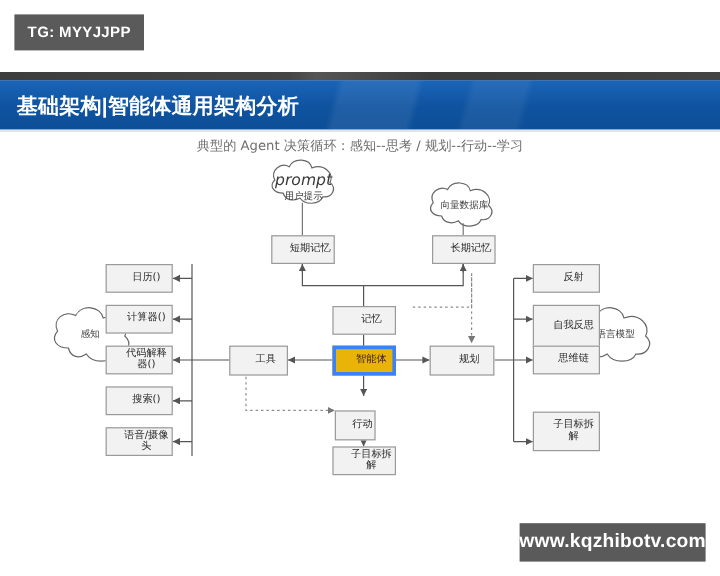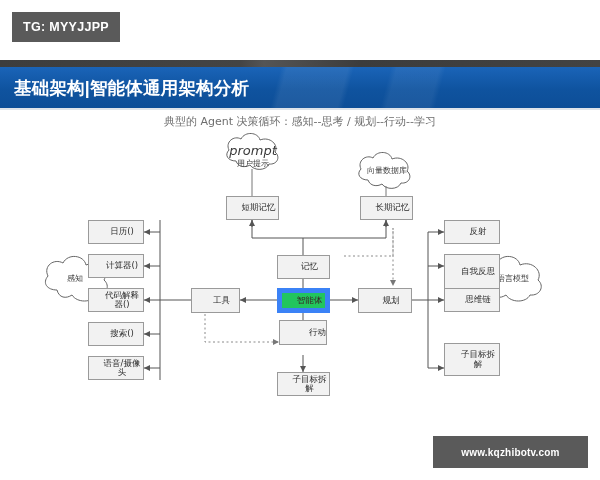--- a/index.html
+++ b/index.html
@@ -79,39 +79,39 @@
     display:flex;align-items:center;justify-content:center;
     font-size:8.5px;color:#2b2b2b;
     background:#f2f2f2;
     border:1px solid #9a9a9a;
     text-align:center;
     line-height:1.1;
     font-family:"DejaVu Sans","Liberation Sans",sans-serif;
     padding-left:12px;
   }
   .node.agent{
-    background:#22c55e;border:5px solid #3b82f6;color:#3a2325;
+    background:#eab308;border:3px solid #3b82f6;color:#3a2325;
   }
   .cloud-label{
     position:absolute;
     display:flex;align-items:center;justify-content:center;
     flex-direction:column;
     font-size:8px;color:#3a3a3a;text-align:center;line-height:1.25;
     font-family:"DejaVu Sans","Liberation Sans",sans-serif;
     pointer-events:none;
   }
   .cloud-label .en{font-style:italic;font-size:13px;}
 
   
   #site-url{
     position:absolute;right:12px;bottom:12px;
     width:155px;height:32px;
     background:#5a5a5a;
     display:flex;align-items:center;justify-content:center;
-    color:#ffffff;font-size:10px;font-weight:bold;letter-spacing:.2px;
+    color:#ffffff;font-size:16px;font-weight:bold;letter-spacing:.2px;
   }
 </style>
 </head>
 <body>
 
 <div class="page">
 
   <div id="tg-badge">
     <span>TG: MYYJJPP</span>
   </div>
@@ -239,21 +239,21 @@
 
     <div class="node" style="left:191px;top:160px;width:49px;height:25px;">
       <span>工具</span>
     </div>
     <div class="node agent" style="left:277px;top:160px;width:53px;height:25px;">
       <span>智能体</span>
     </div>
     <div class="node" style="left:358px;top:160px;width:54px;height:25px;">
       <span>规划</span>
     </div>
-    <div class="node" style="left:279px;top:192px;width:48px;height:25px;justify-content:flex-end;">
+    <div class="node" style="left:279px;top:214px;width:34px;height:25px;">
       <span>行动</span>
     </div>
     <div class="node" style="left:277px;top:244px;width:53px;height:24px;">
       <span>子目标拆解</span>
     </div>
 
     <div class="node" style="left:444px;top:92px;width:56px;height:24px;">
       <span>反射</span>
     </div>
     <div class="node" style="left:444px;top:126px;width:56px;height:36px;">

